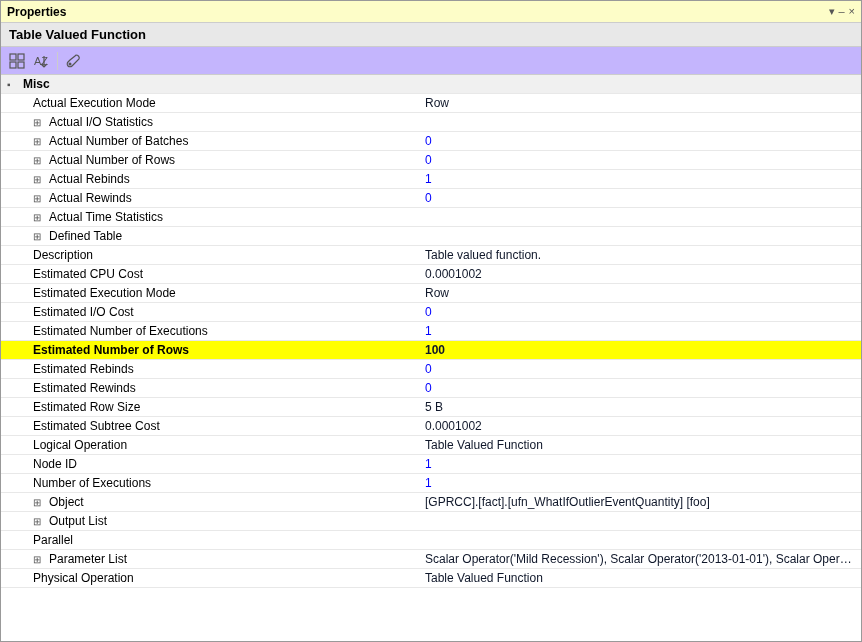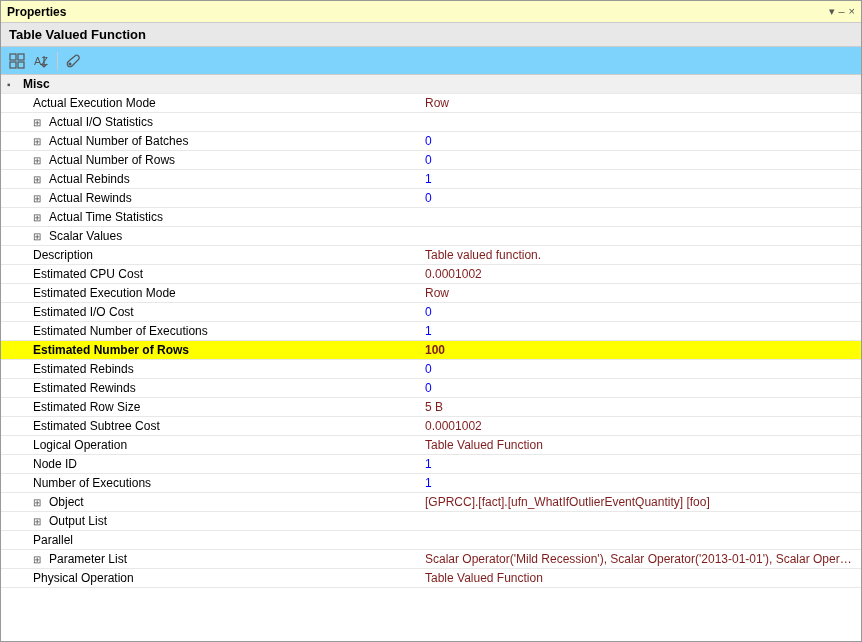--- a/index.html
+++ b/index.html
@@ -44,21 +44,21 @@
     }
     .panel-title {
       background: #e8e8e8;
       padding: 4px 8px;
       font-size: 13px;
       font-weight: bold;
       color: #000;
       border-bottom: 1px solid #ccc;
     }
     .toolbar {
-      background: #7dd3fc;
+      background: #c4b5fd;
       border-bottom: 1px solid #ccc;
       padding: 3px 6px;
       display: flex;
       align-items: center;
       gap: 4px;
       min-height: 28px;
     }
     .toolbar-icon {
       width: 20px;
       height: 20px;
@@ -104,21 +104,21 @@
     }
     .prop-name.indented {
       padding-left: 32px;
     }
     .prop-name.section {
       padding-left: 6px;
     }
     .prop-value {
       flex: 1;
       padding: 2px 4px;
-      color: #7f1d1d;
+      color: #0f172a;
     }
     .prop-value.blue {
       color: #0000ff;
     }
     .expand-icon {
       font-size: 10px;
       color: #555;
       width: 12px;
       display: inline-block;
       cursor: pointer;
@@ -230,21 +230,21 @@
       <div class="prop-name indented">
         <span class="expand-icon">⊞</span>
         <span>Actual Time Statistics</span>
       </div>
       <div class="prop-value"></div>
     </div>
 
     <div class="prop-row">
       <div class="prop-name indented">
         <span class="expand-icon">⊞</span>
-        <span>Scalar Values</span>
+        <span>Defined Table</span>
       </div>
       <div class="prop-value"></div>
     </div>
 
     <div class="prop-row">
       <div class="prop-name indented">
         <span>Description</span>
       </div>
       <div class="prop-value">Table valued function.</div>
     </div>

